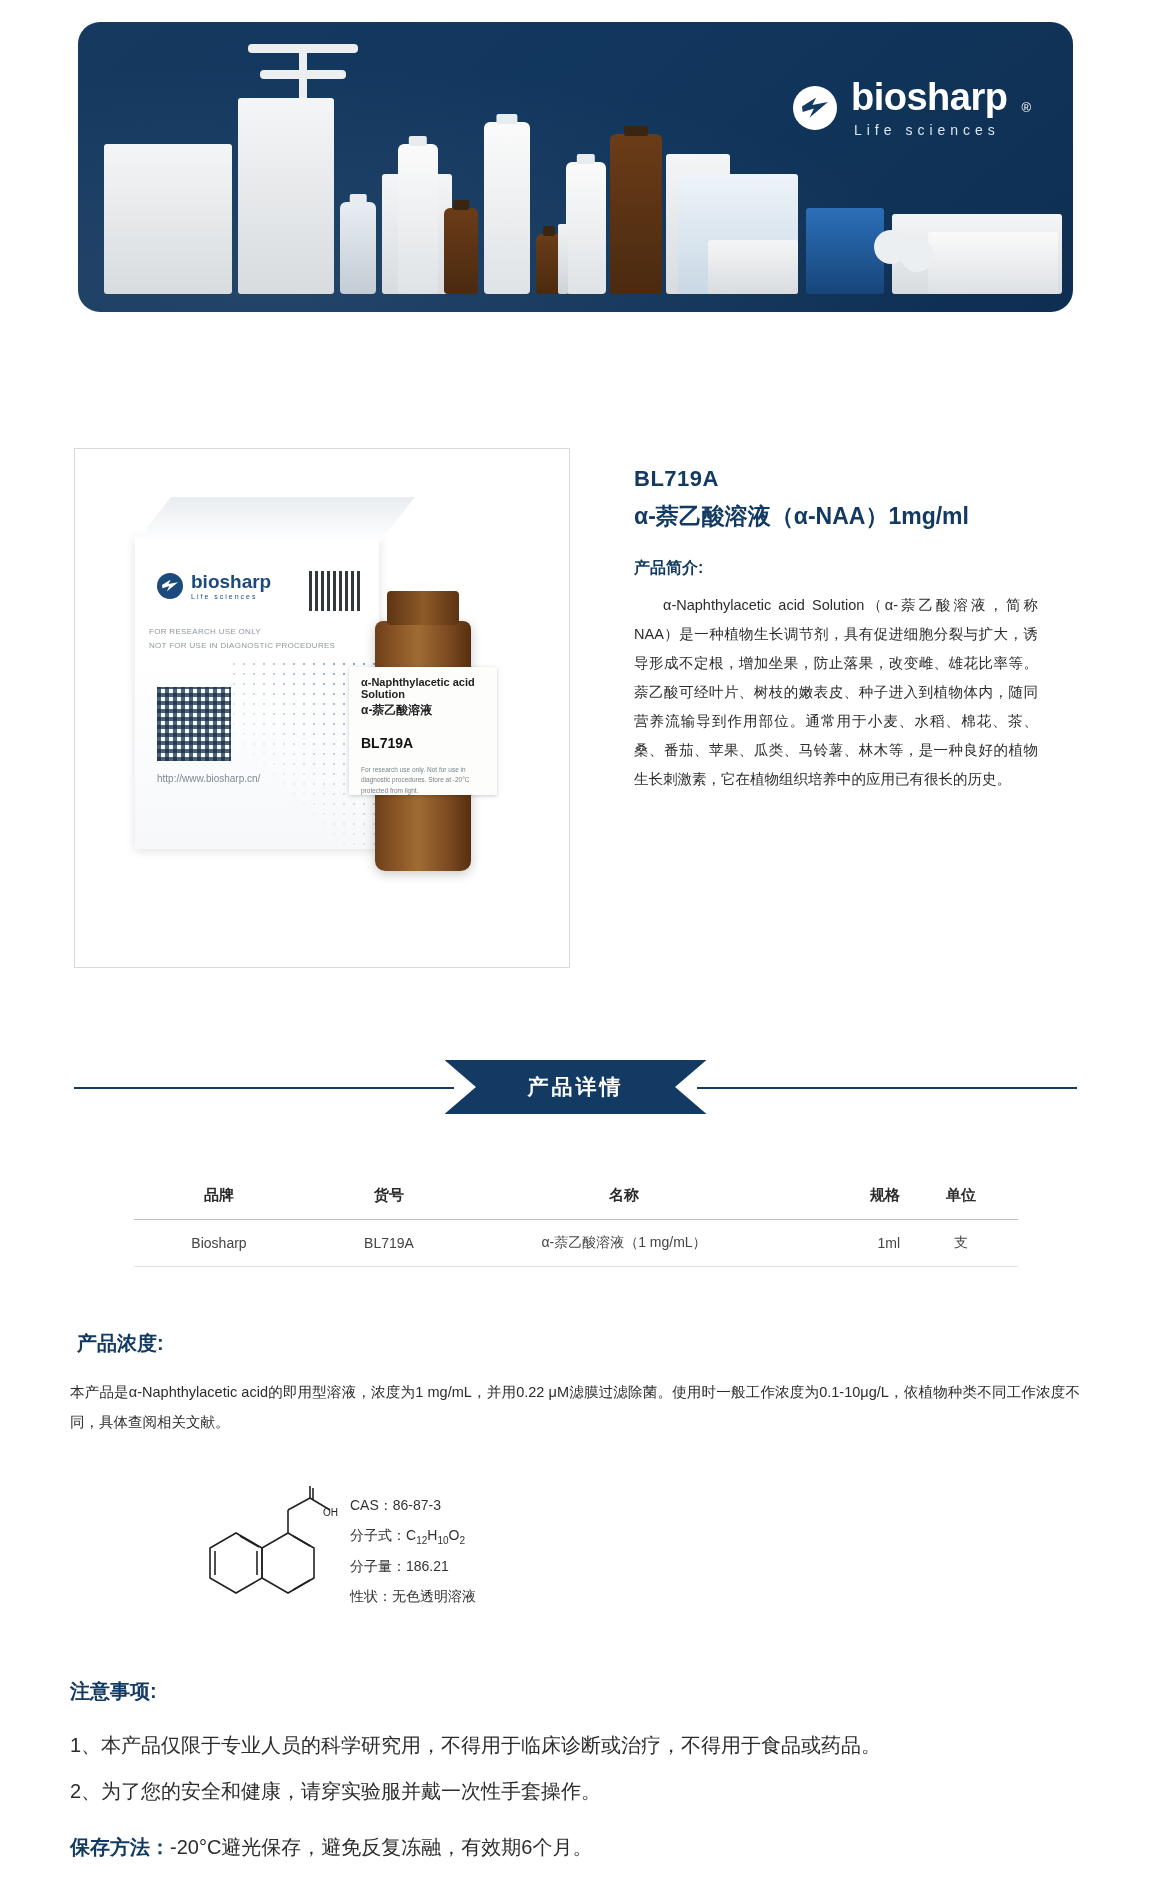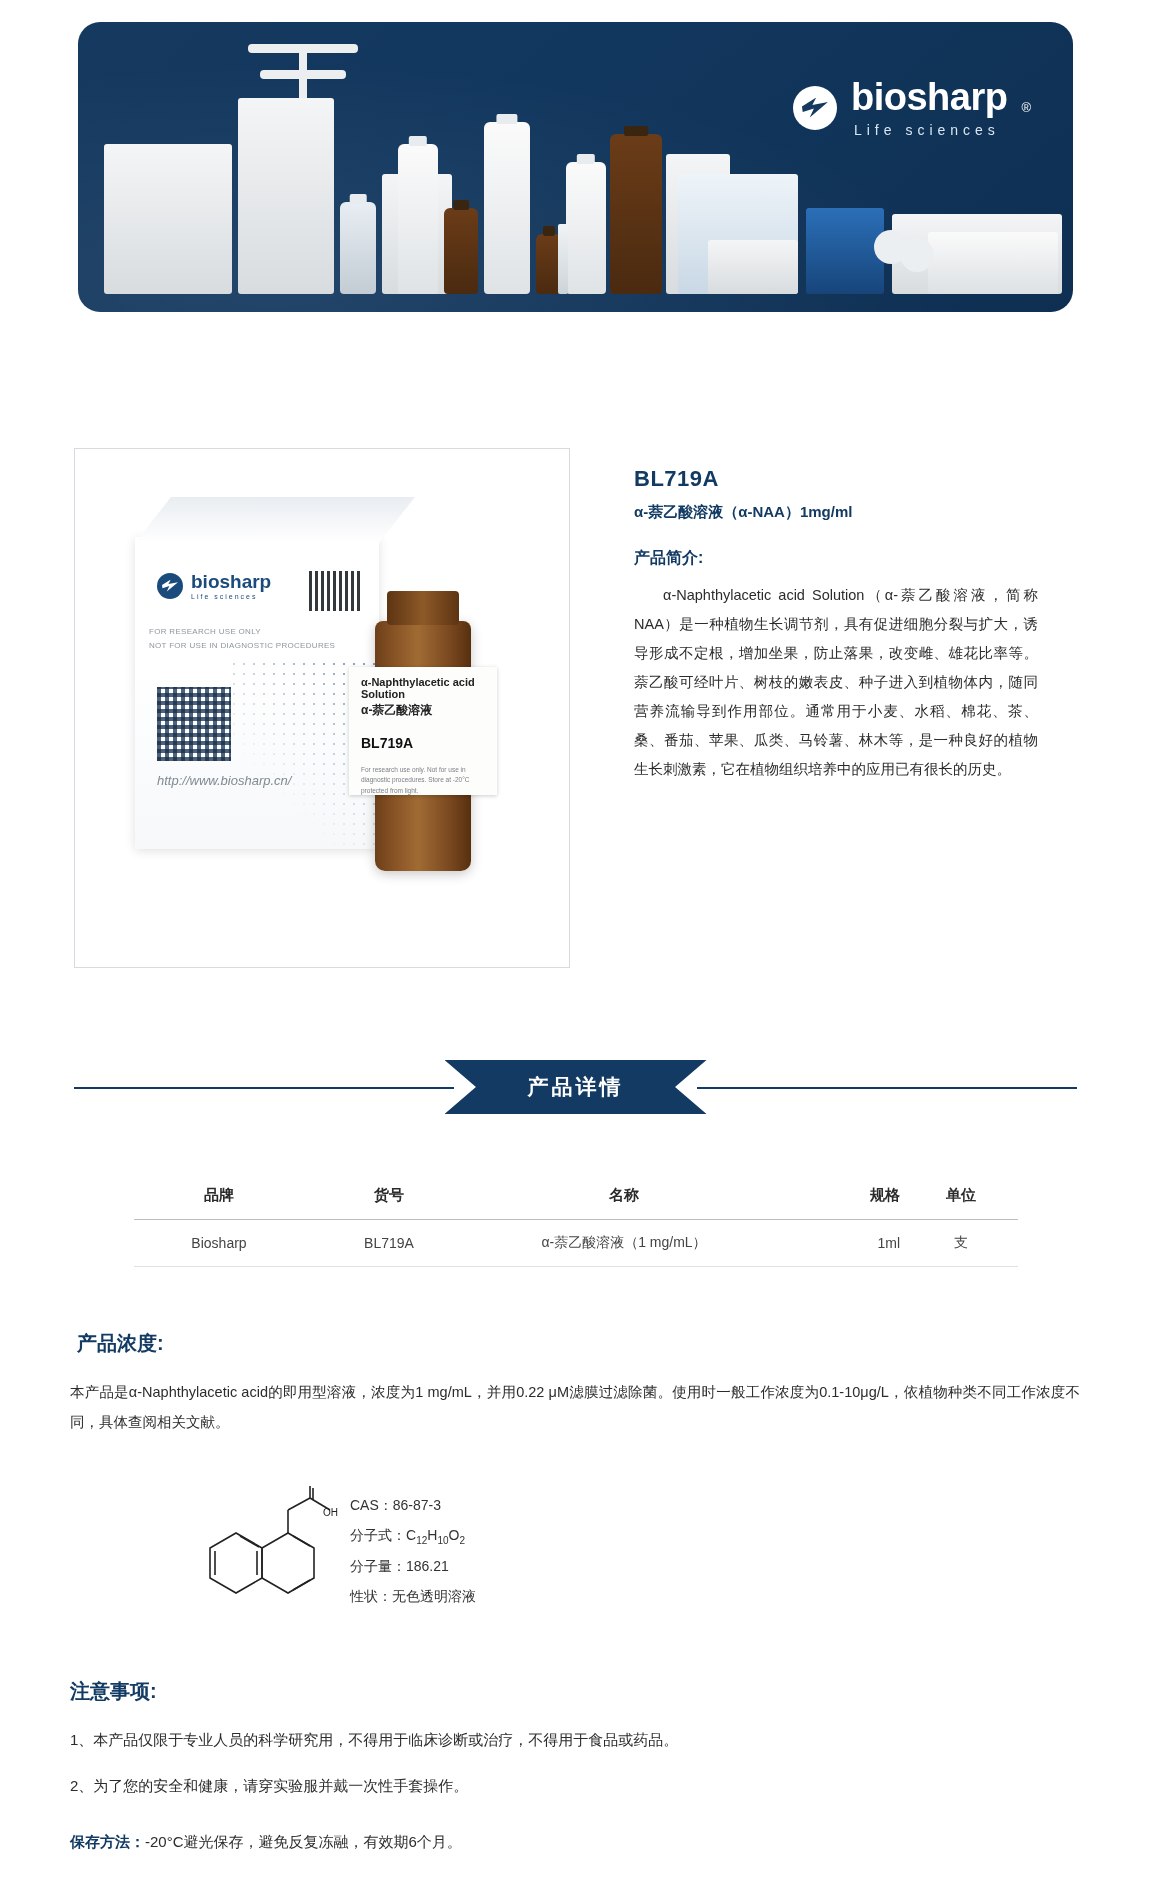--- a/index.html
+++ b/index.html
@@ -131,21 +131,21 @@
     font-size:8px; color:#8e979f; line-height:1.7; letter-spacing:.3px;
   }
   .pkg-box .qr {
     position:absolute; left:22px; top:150px; width:74px; height:74px;
     background:
       repeating-linear-gradient(0deg,#2a4a6b 0 4px, #fff 4px 8px),
       repeating-linear-gradient(90deg,#2a4a6b 0 4px, #fff 4px 8px);
     background-blend-mode: multiply;
     opacity:.85;
   }
-  .pkg-box .url { position:absolute; left:22px; top:236px; font-size:13px; color:#7f8a93;font-style:italic; }
+  .pkg-box .url { position:absolute; left:22px; top:236px; font-size:10px; color:#7f8a93; }
   .pkg-box .dots {
     position:absolute; right:0; bottom:0; width:150px; height:190px;
     background-image: radial-gradient(#2c5d8d 1.4px, transparent 1.5px);
     background-size: 10px 10px;
     opacity:.55;
     -webkit-mask-image: linear-gradient(225deg, #000 10%, transparent 70%);
             mask-image: linear-gradient(225deg, #000 10%, transparent 70%);
   }
   .pkg-box .sidepanel {
     position:absolute; right: -56px; top: 96px; width: 60px; height: 216px;
@@ -185,21 +185,21 @@
 
   .intro-text {
     position: absolute;
     left: 634px; top: 466px;
     width: 404px;
   }
   .sku {
     font-size: 22px; font-weight: bold; color: #123a63; letter-spacing: .5px;
   }
   .prod-title {
-    font-size: 15px; font-weight: bold; color: #123a63; margin-top: 10px; line-height: 1.3;
+    font-size: 23px; font-weight: bold; color: #123a63; margin-top: 10px; line-height: 1.3;
   }
   .sect-label {
     font-size: 16px; font-weight: bold; color: #123a63; margin-top: 26px;
   }
   .intro-body {
     margin-top: 12px;
     font-size: 14.5px; line-height: 2.0; color: #2c2c2c; text-align: justify;
     text-indent: 2em;
   }
 
@@ -255,21 +255,21 @@
   .chem-facts {
     position: absolute; left: 350px; top: 1490px;
     font-size: 14px; color: #333; line-height: 2.15;
   }
   .chem-facts sub { font-size: 10px; }
 
   
   #notes-head { position: absolute; left: 70px; top: 1678px; }
   .note-line {
     position: absolute; left: 70px; width: 1010px;
-    font-size: 15px; color: #2c2c2c; line-height: 1.9;
+    font-size: 20px; color: #2c2c2c; line-height: 1.9;
   }
   #note-1 { top: 1726px; }
   #note-2 { top: 1772px; }
   #storage { top: 1828px; }
   #storage b { color: #123a63; }
 </style>
 </head>
 <body>
 
 <div class="page">

